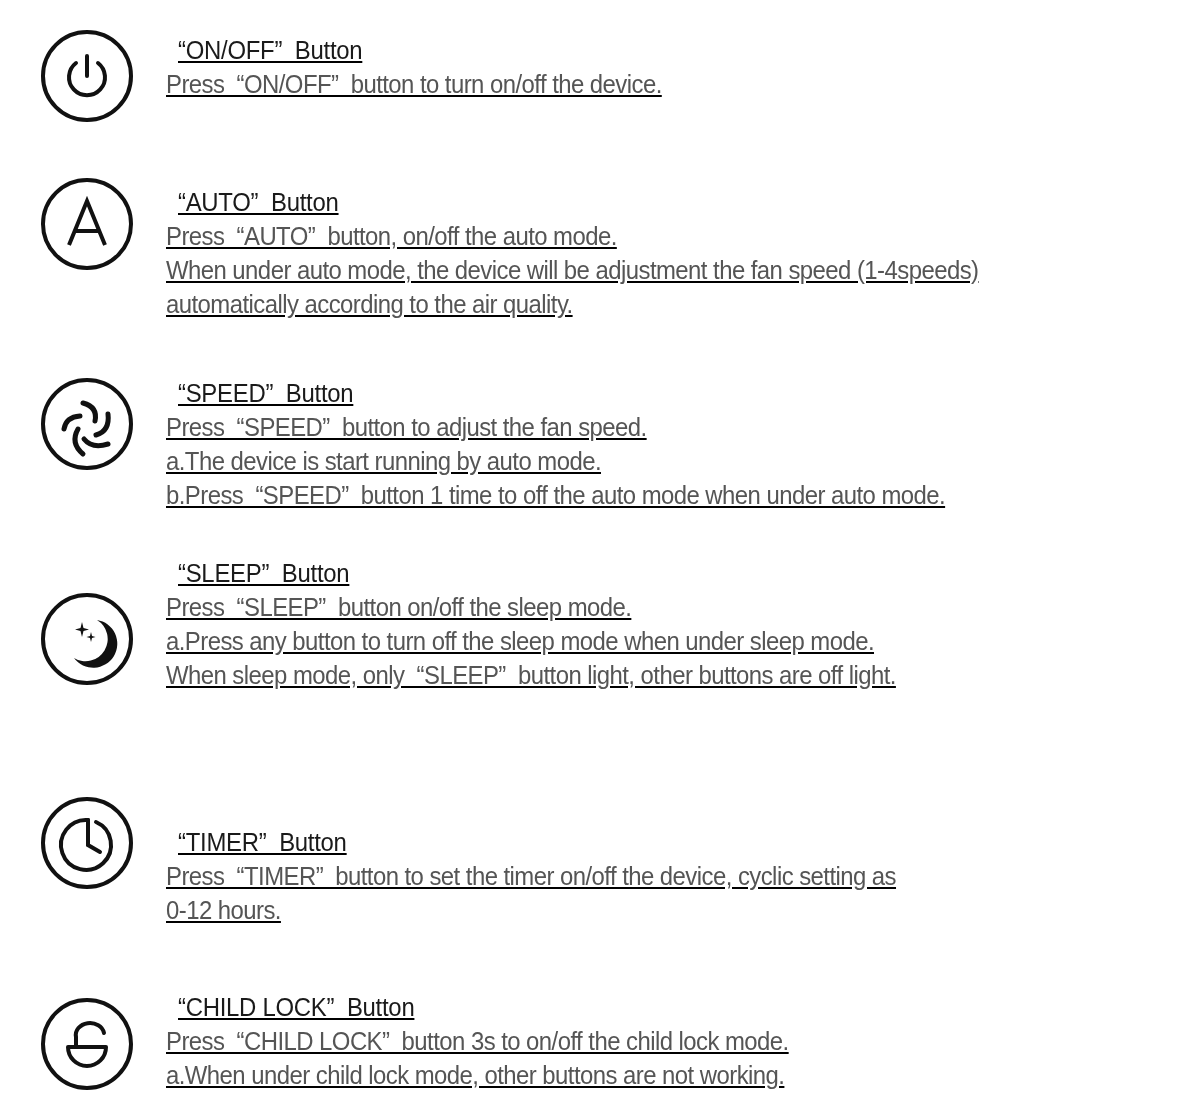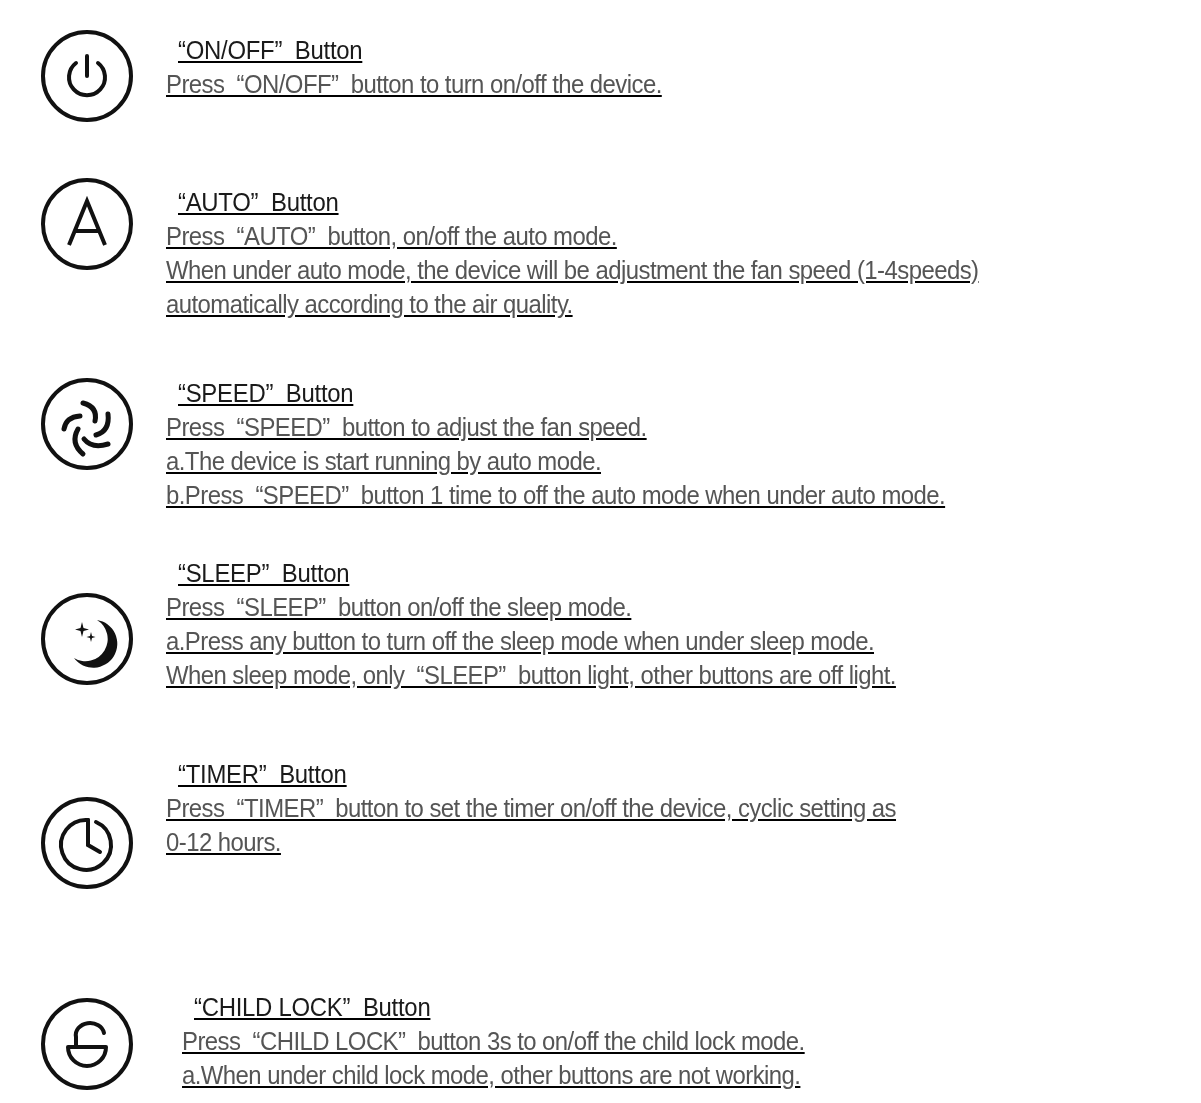--- a/index.html
+++ b/index.html
@@ -84,33 +84,33 @@
 </div>
 
 <div class="item" style="top:0;">
   <div class="icon" style="top:796px;">
     <svg viewBox="0 0 94 94">
         <circle cx="47" cy="47" r="44" fill="none" stroke="#111" stroke-width="4"></circle>
       <path d="M56 26 A25 25 0 1 1 48 24" fill="none" stroke="#111" stroke-width="4" stroke-linecap="round"></path>
       <path d="M48 24 L48 49 L60 56" fill="none" stroke="#111" stroke-width="4" stroke-linecap="round"></path>
       </svg>
   </div>
-  <div class="text" style="top:757px;">
+  <div class="text" style="top:825px;">
     <div class="title">“TIMER”  Button</div>
     <div class="line">Press  “TIMER”  button to set the timer on/off the device, cyclic setting as</div>
     <div class="line">0-12 hours.</div>
   </div>
 </div>
 
 <div class="item" style="top:0;">
   <div class="icon" style="top:997px;">
     <svg viewBox="0 0 94 94">
         <circle cx="47" cy="47" r="44" fill="none" stroke="#111" stroke-width="4"></circle>
       <path d="M64 36 A13 11 0 0 0 36 40 L36 50" fill="none" stroke="#111" stroke-width="4" stroke-linecap="round"></path>
       <path d="M28 50 L66 50 A19 19 0 0 1 28 50 Z" fill="none" stroke="#111" stroke-width="4" stroke-linejoin="round"></path>
       </svg>
   </div>
-  <div class="text" style="top:990px;margin-left:16px;">
+  <div class="text" style="top:990px;">
     <div class="title">“CHILD LOCK”  Button</div>
     <div class="line">Press  “CHILD LOCK”  button 3s to on/off the child lock mode.</div>
     <div class="line">a.When under child lock mode, other buttons are not working.</div>
   </div>
 </div>
 
 </body></html>

